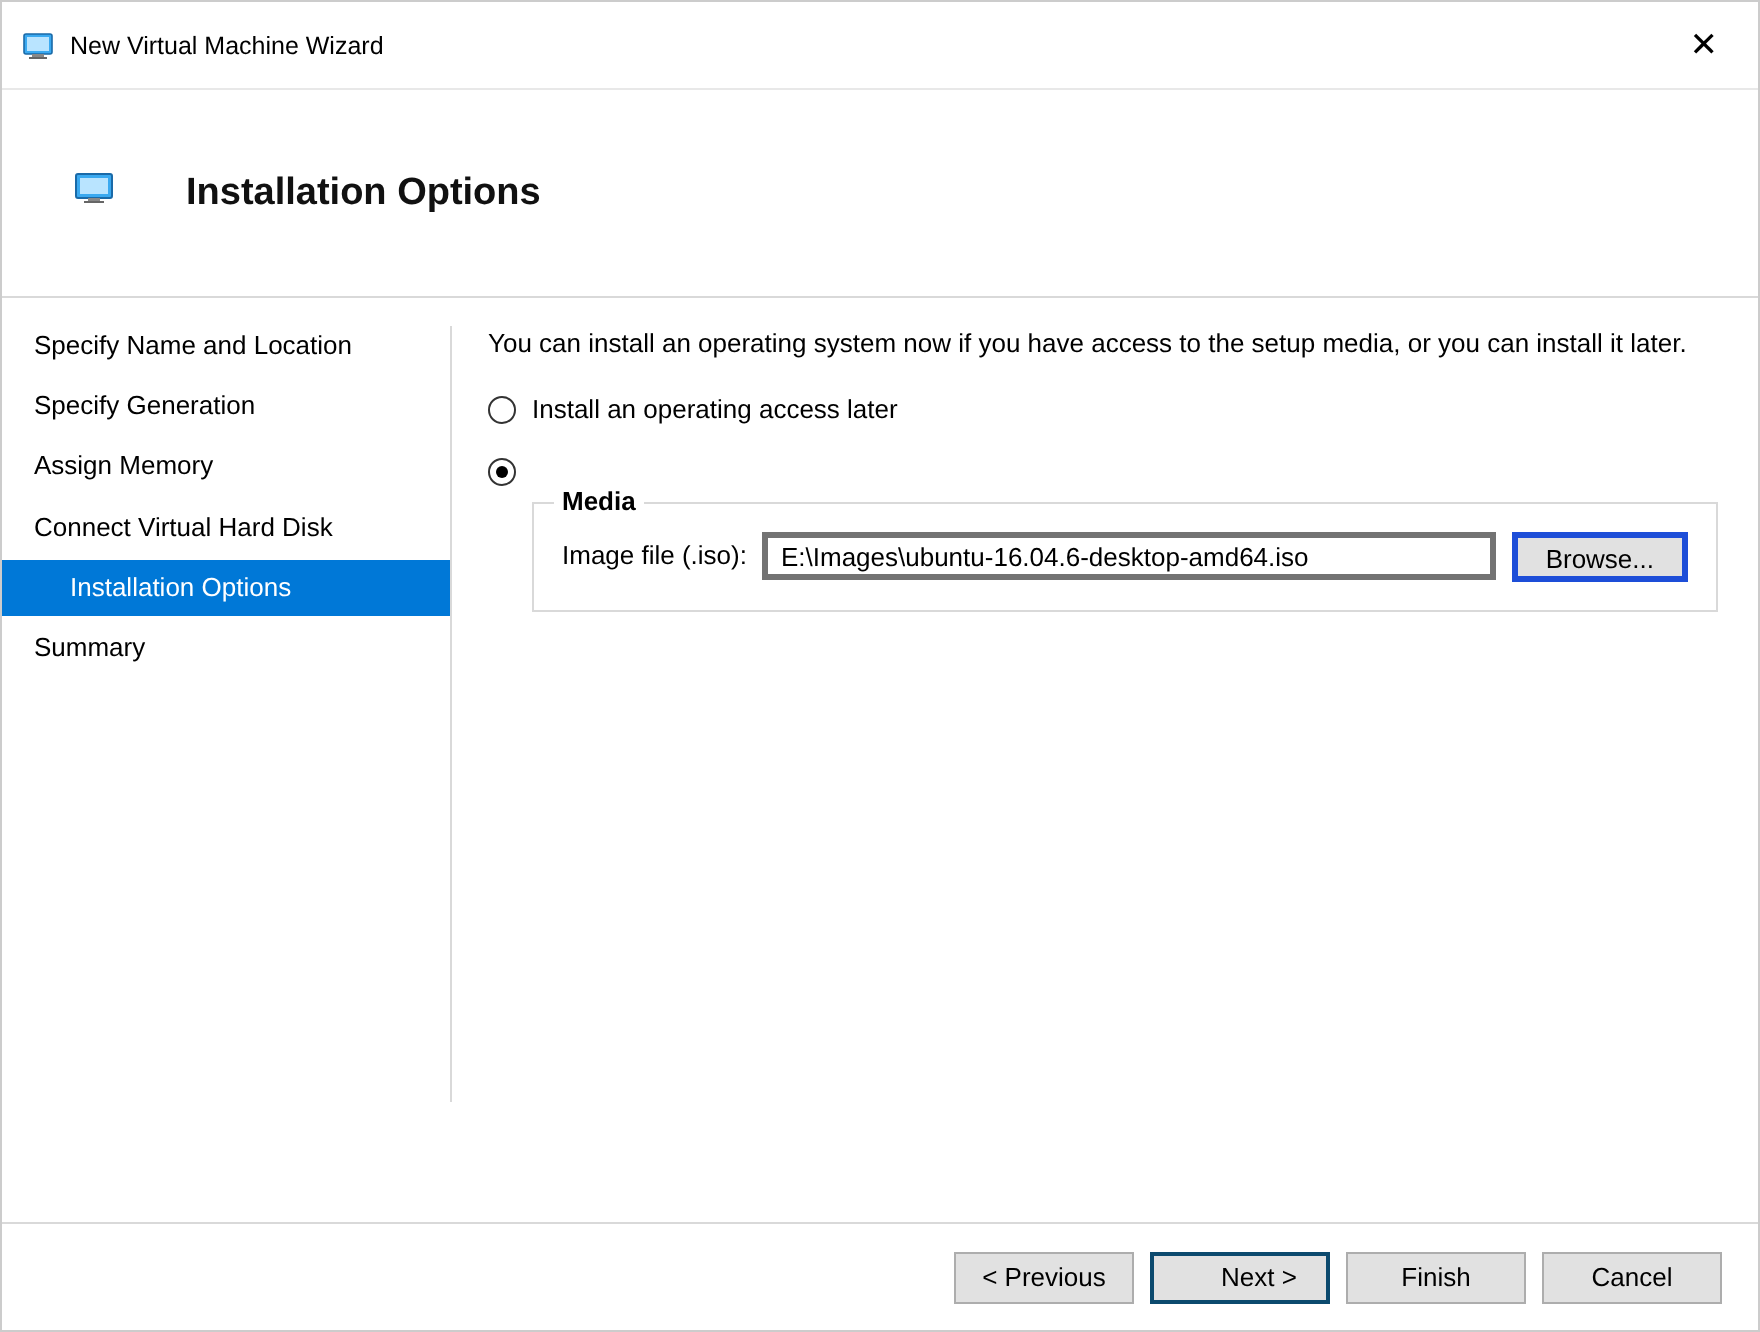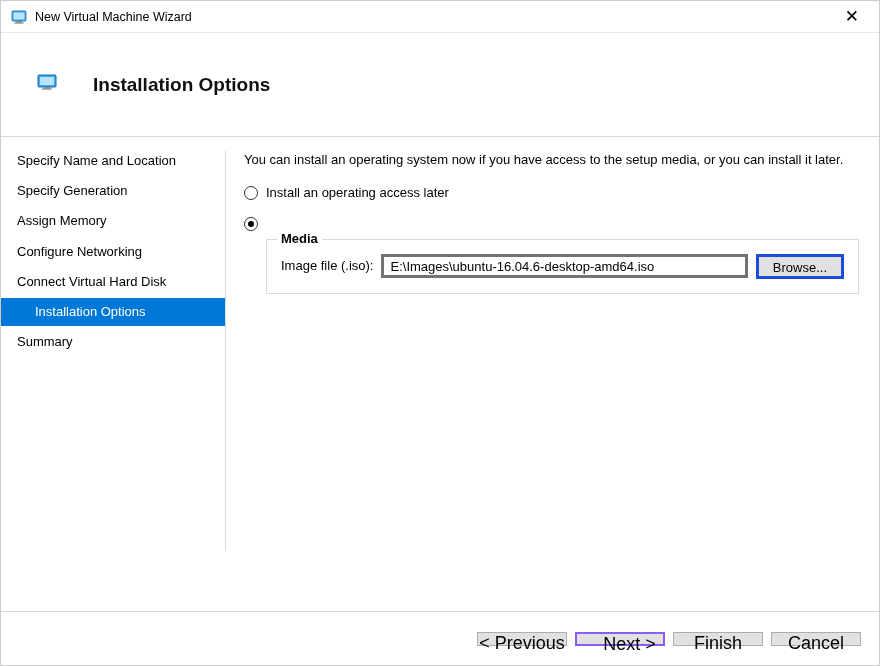--- a/index.html
+++ b/index.html
@@ -11,21 +11,21 @@
     body {
       width: 880px;
       height: 666px;
       background: #fff;
       display: flex;
       flex-direction: column;
       border: 1px solid #ccc;
       overflow: hidden;
     }
     .titlebar {
-      height: 32px;
+      height: 44px;
       display: flex;
       align-items: center;
       padding: 0 8px 0 10px;
       background: #fff;
       border-bottom: 1px solid #e8e8e8;
     }
     .titlebar-icon {
       width: 16px;
       height: 16px;
       margin-right: 8px;
@@ -171,29 +171,29 @@
       height: 54px;
       border-top: 1px solid #d9d9d9;
       display: flex;
       align-items: center;
       justify-content: flex-end;
       padding-right: 18px;
       gap: 8px;
     }
     .footer-btn {
       width: 90px;
-      height: 14px;
+      height: 26px;
       border: 1px solid #adadad;
       background: #e1e1e1;
-      font-size: 18px;
+      font-size: 13px;
       cursor: default;
       font-family: inherit;
     }
     .footer-btn.primary {
-      border: 2px solid #8b5cf6;
+      border: 2px solid #0c4a6e;
       padding-left: 19px;
     }
     .monitor-svg {
       display: block;
     }
   </style>
 </head>
 <body>
 
 <div class="titlebar">
@@ -221,21 +221,20 @@
   <span class="header-title">Installation Options</span>
 </div>
 
 <div class="divider"></div>
 
 <div class="content-area">
   <div class="sidebar">
     <div class="sidebar-item">Specify Name and Location</div>
     <div class="sidebar-item">Specify Generation</div>
     <div class="sidebar-item">Assign Memory</div>
-    <div class="sidebar-item">Configure Networking</div>
     <div class="sidebar-item">Connect Virtual Hard Disk</div>
     <div class="sidebar-item selected">Installation Options</div>
     <div class="sidebar-item">Summary</div>
   </div>
 
   <div class="vertical-divider"></div>
 
   <div class="main-panel">
     <div class="intro-text">You can install an operating system now if you have access to the setup media, or you can install it later.</div>
 

